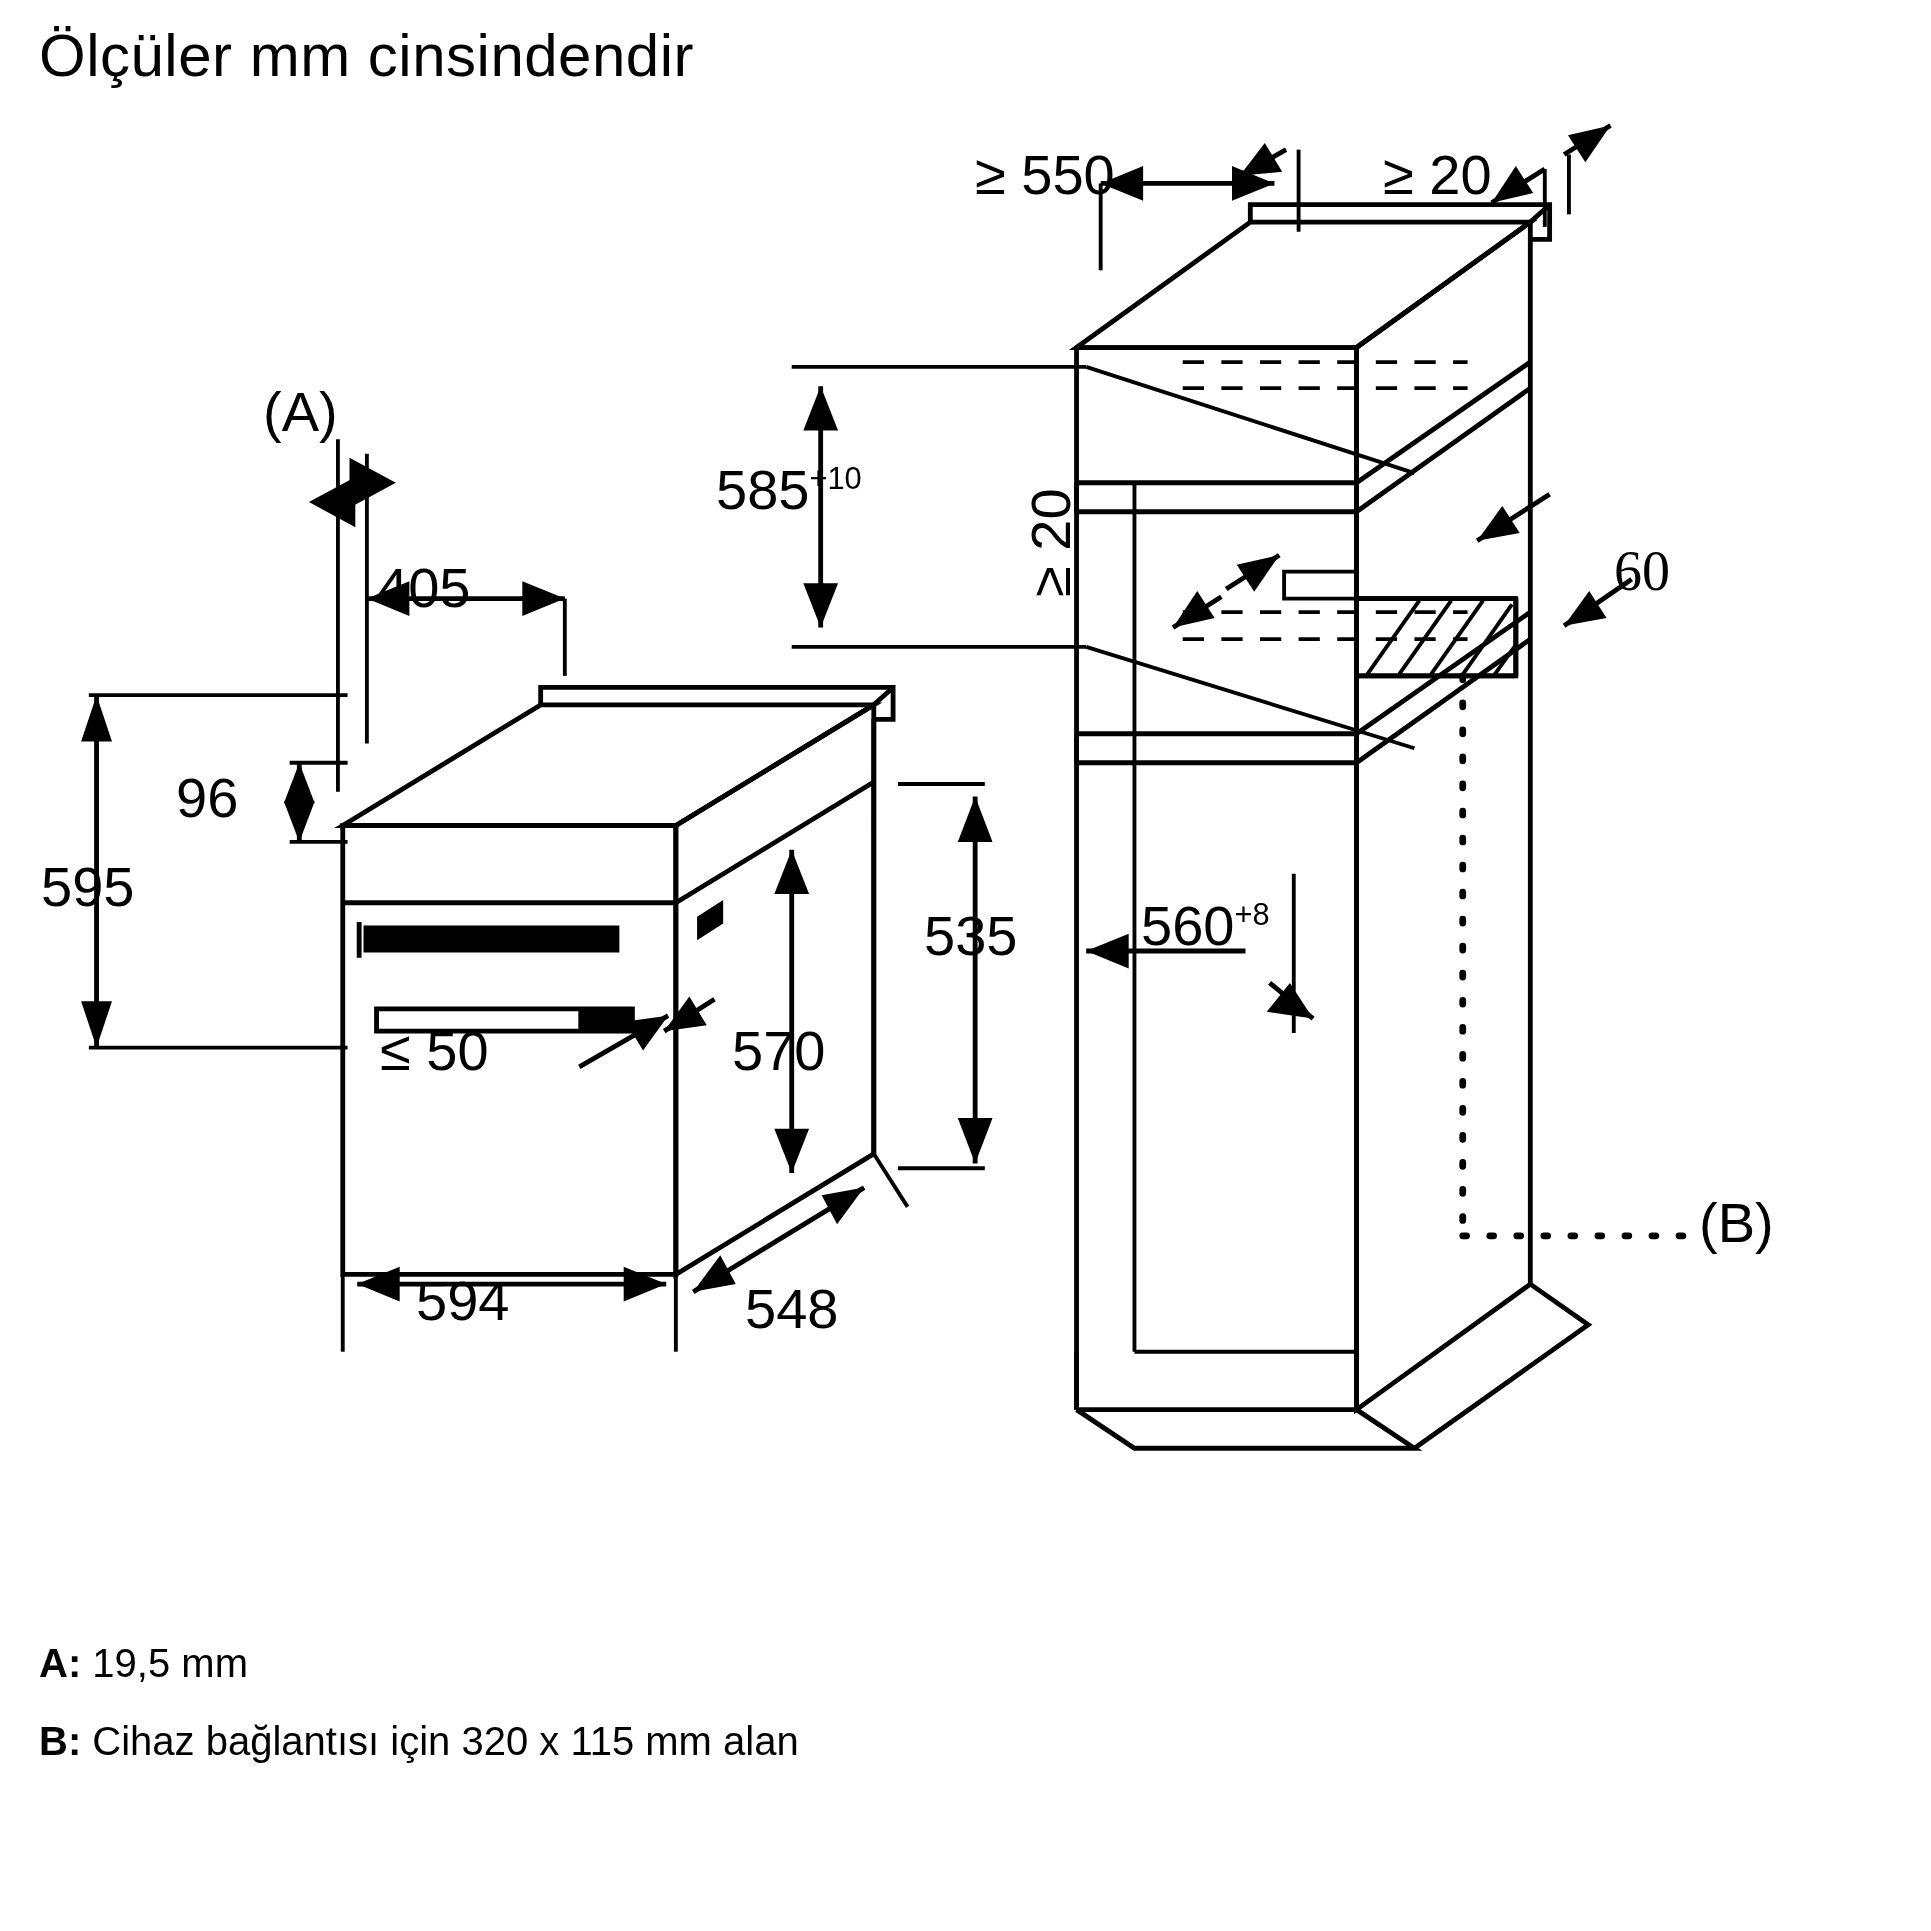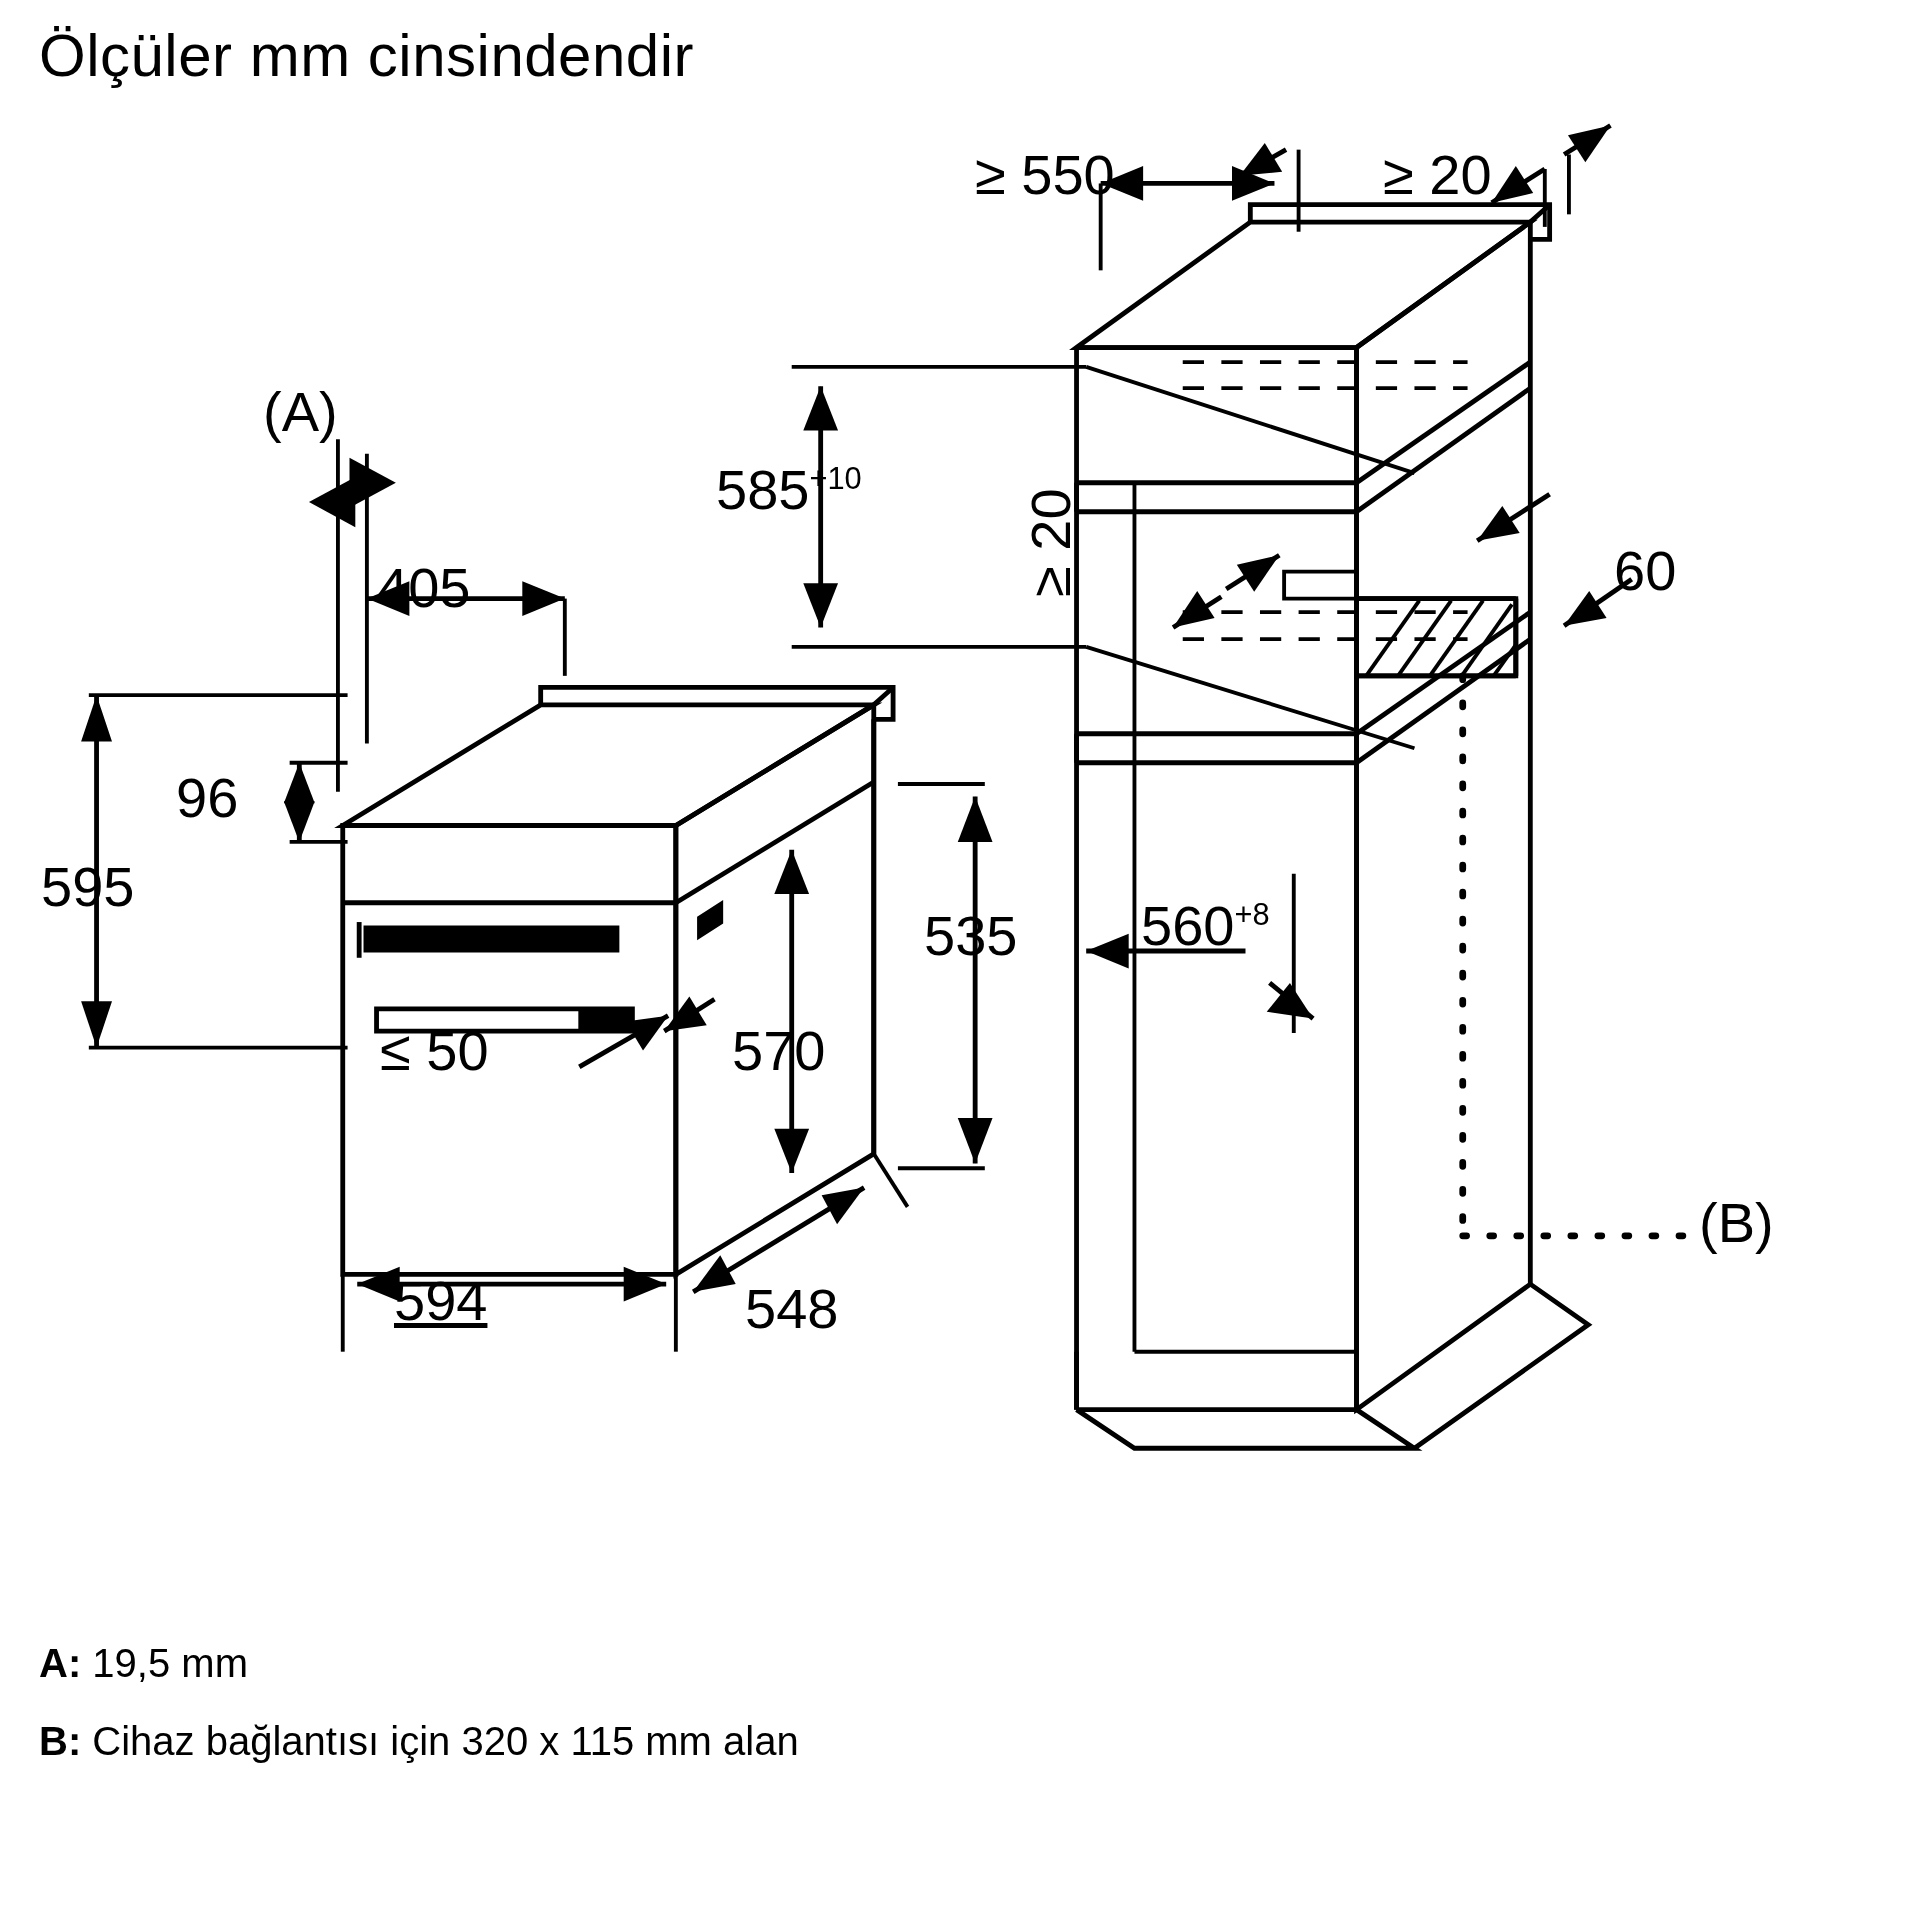--- a/index.html
+++ b/index.html
@@ -240,34 +240,34 @@
       <path d="M1340 905 L1340 1070" stroke-width="4"></path>
     </g>
   </svg>
 
   <div class="lbl" style="left:263px; top:384px;">(A)</div>
   <div class="lbl" style="left:377px; top:560px;">405</div>
   <div class="lbl" style="left:176px; top:770px;">96</div>
   <div class="lbl" style="left:41px; top:859px;text-align:center;">595</div>
   <div class="lbl" style="left:380px; top:1023px;">≤ 50</div>
   <div class="lbl" style="left:732px; top:1023px;">570</div>
-  <div class="lbl" style="left:394px; top:1273px;text-decoration:underline;">594</div>
+  <div class="lbl" style="left:416px; top:1273px;">594</div>
   <div class="lbl" style="left:745px; top:1273px;margin-top:8px;">548</div>
   <div class="lbl" style="left:908px; top:908px;margin-left:16px;">535</div>
 
   <div class="lbl" style="left:975px; top:147px;text-align:right;">≥ 550</div>
   <div class="lbl" style="left:1383px; top:147px;">≥ 20</div>
 
   <div class="lbl" style="left:716px; top:462px;">
     <span>585</span><sup>+10</sup>
   </div>
 
   <div class="lbl rot" style="left:1023px; top:597px;">≥ 20</div>
 
-  <div class="lbl" style="left:1614px; top:543px;">60</div>
+  <div class="lbl" style="left:1614px; top:543px;font-family:Liberation Serif, serif;">60</div>
 
   <div class="lbl" style="left:1141px; top:898px;">
     <span>560</span><sup>+8</sup>
   </div>
 
   <div class="lbl" style="left:1699px; top:1195px;">(B)</div>
 
   <div class="legend" id="legend-a">
     <b>A:</b>
     <span>19,5 mm</span>

